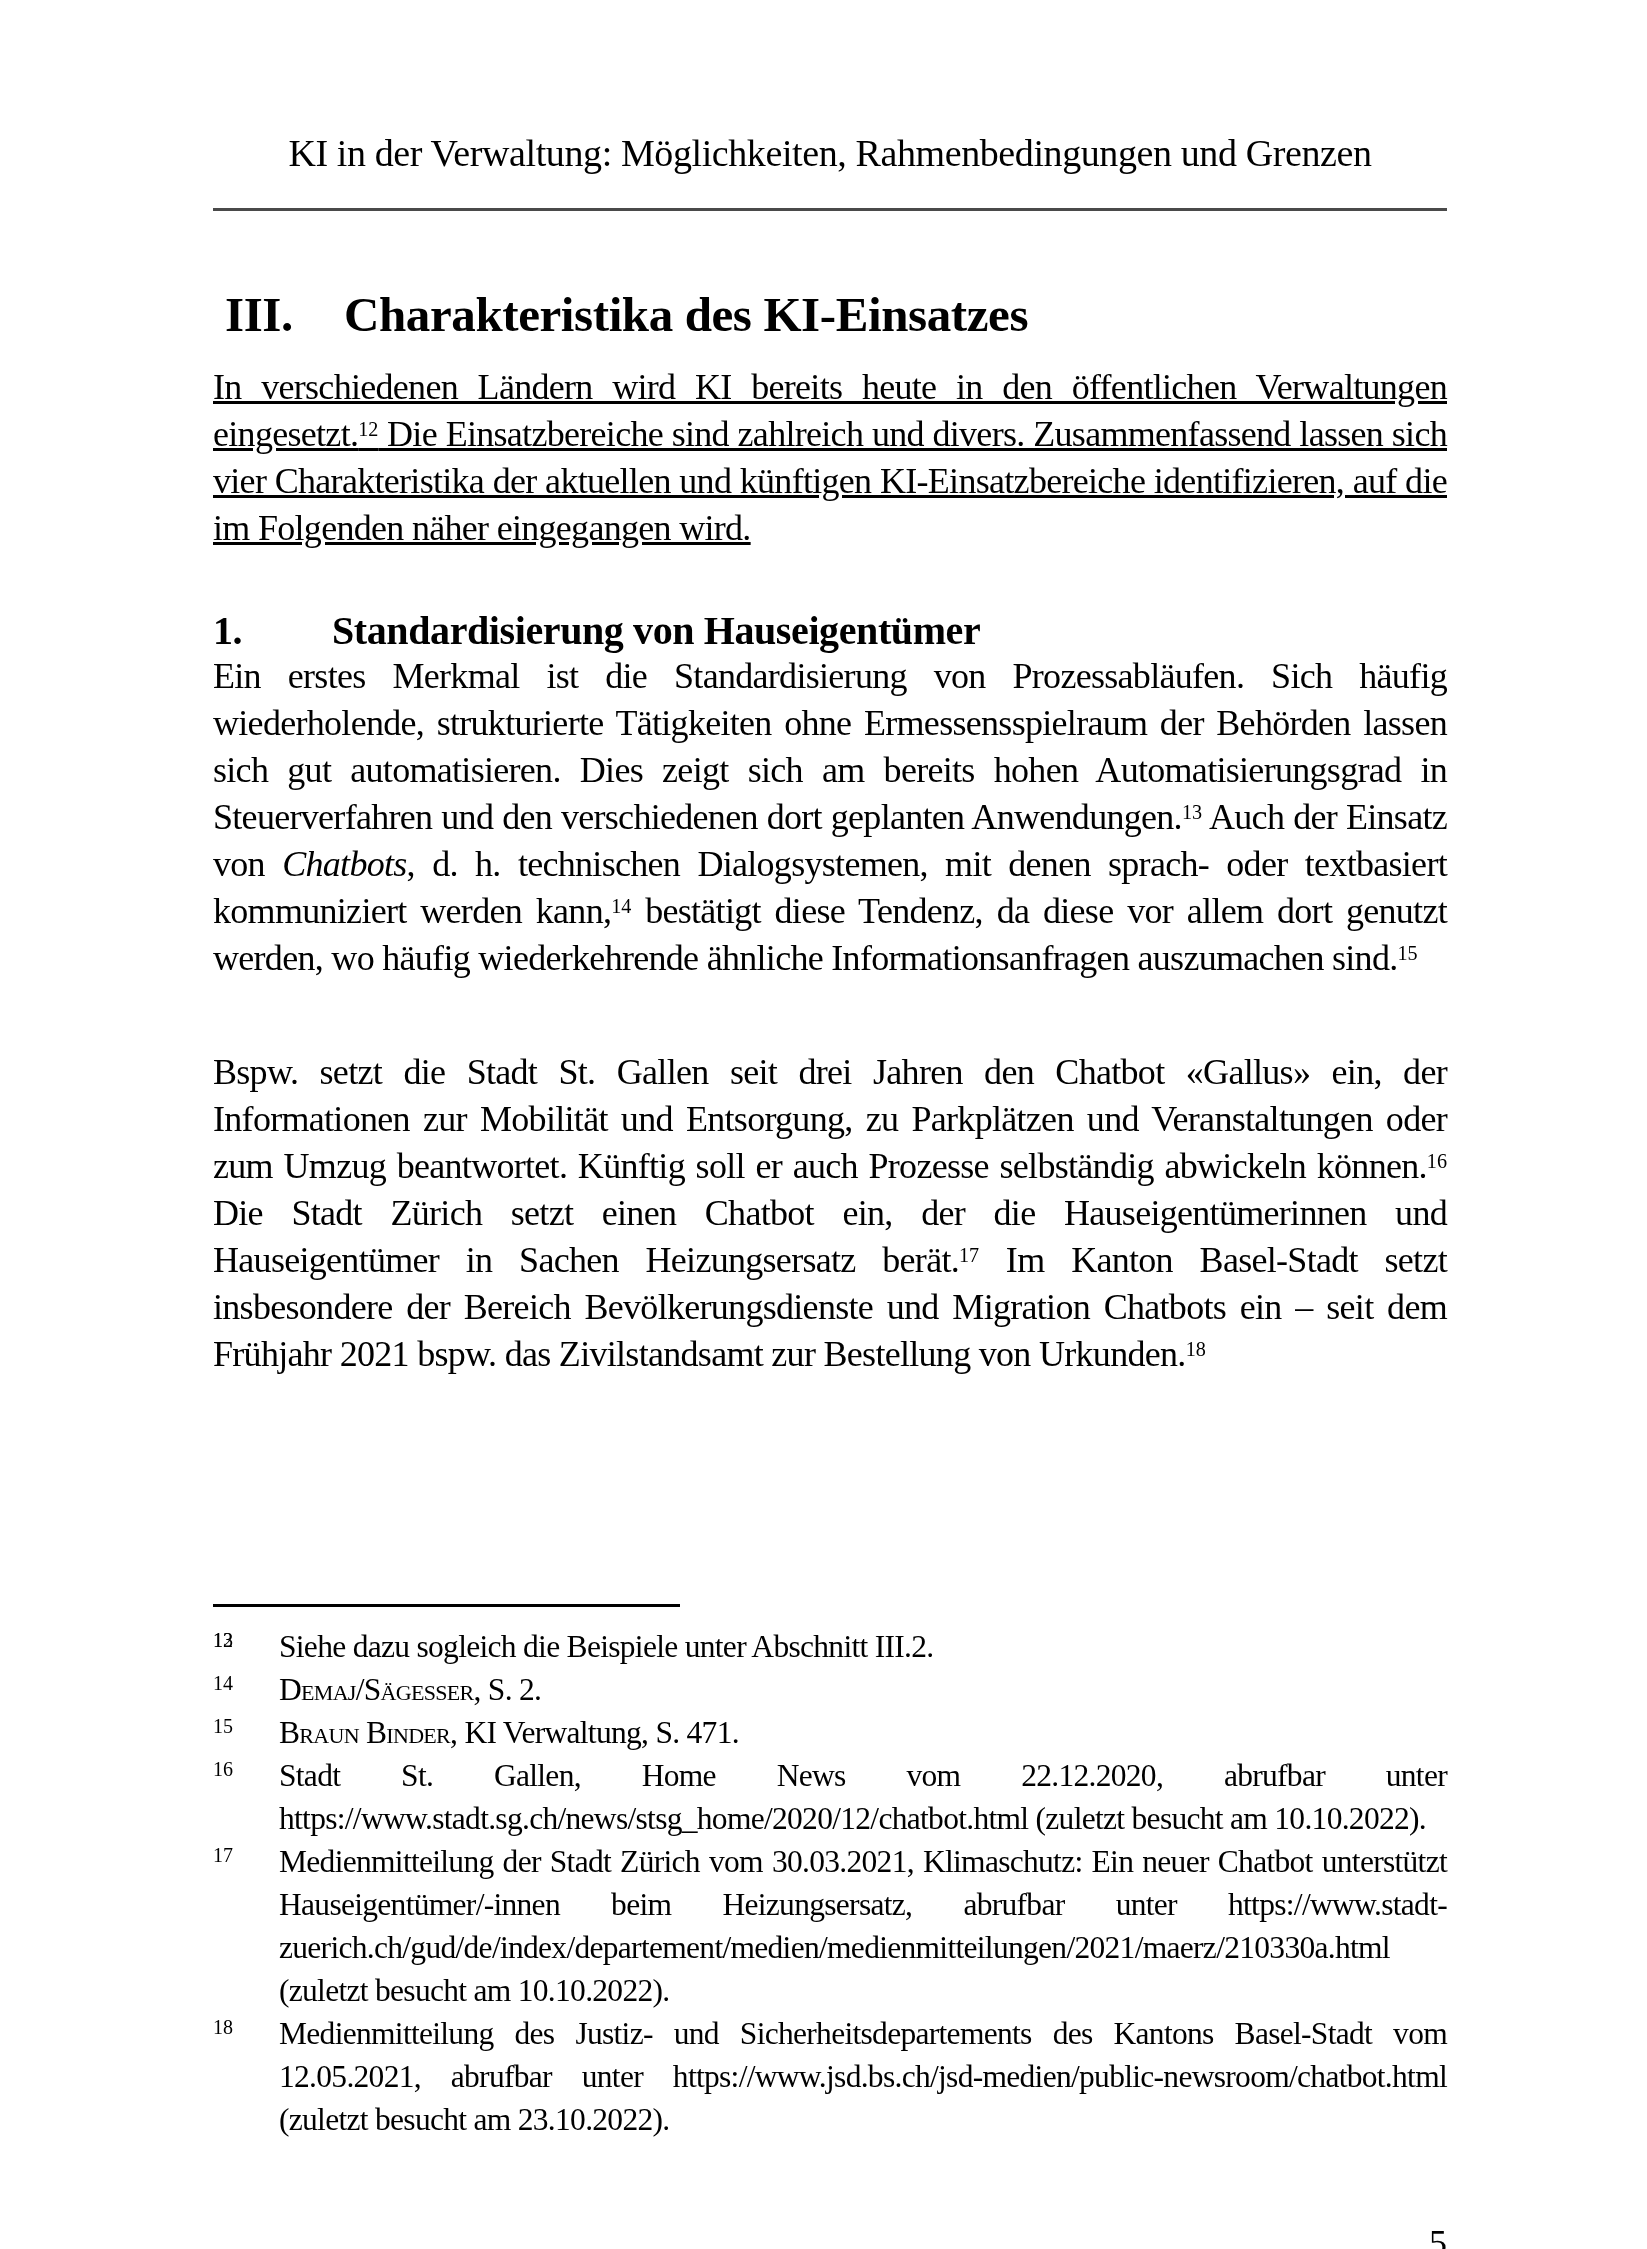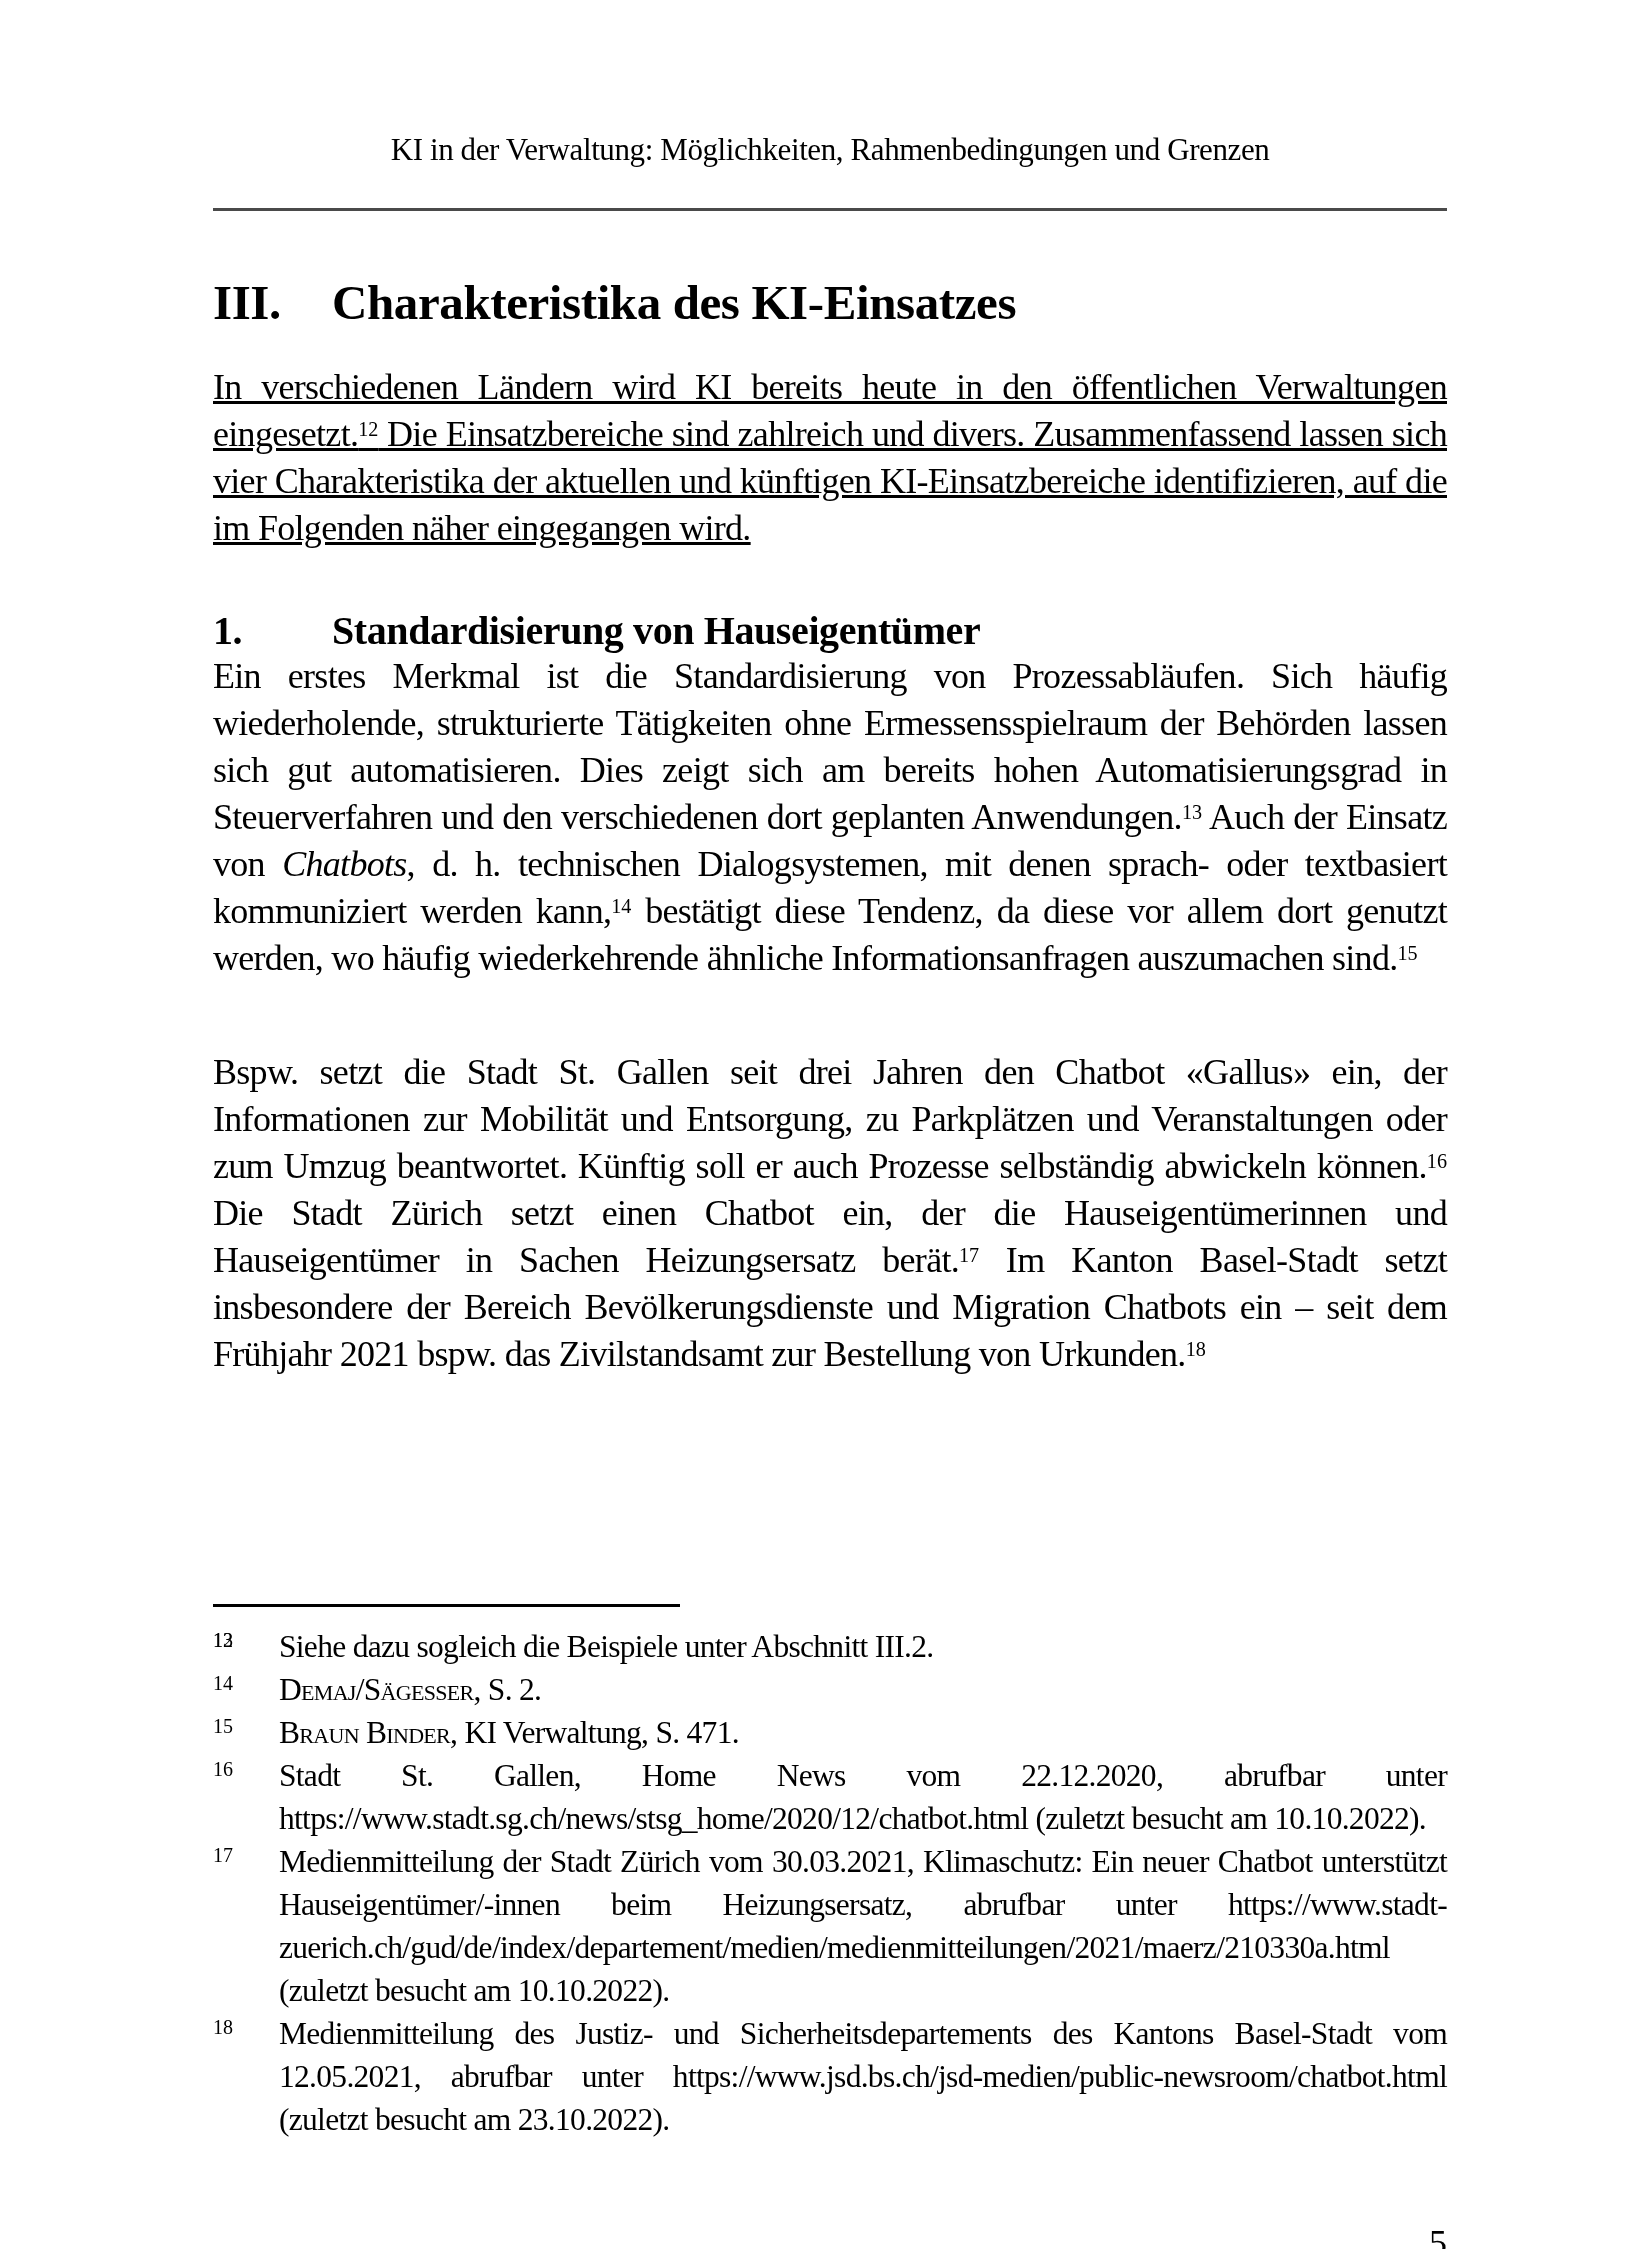--- a/index.html
+++ b/index.html
@@ -16,38 +16,38 @@
     color: #000000;
     overflow: hidden;
   }
   .col {
     position: absolute;
     left: 213px;
     width: 1234px;
   }
   .running-header {
     top: 134px;
-    font-size: 31px;
+    font-size: 38px;
     line-height: 1;
     text-align: center;
     letter-spacing: -0.4px;
   }
   .header-rule {
     top: 208px;
     height: 3.1px;
     background: #4a4a4a;
   }
   .h1 {
     top: 278px;
     display: flex;
     font-size: 49px;
     font-weight: bold;
     line-height: 1;
     letter-spacing: -0.4px;
-    margin: 0;
+    margin: 12px;
   }
   .h2 {
     top: 611px;
     display: flex;
     font-size: 40px;
     font-weight: bold;
     line-height: 1;
     letter-spacing: -0.4px;
     margin: 0;
   }

